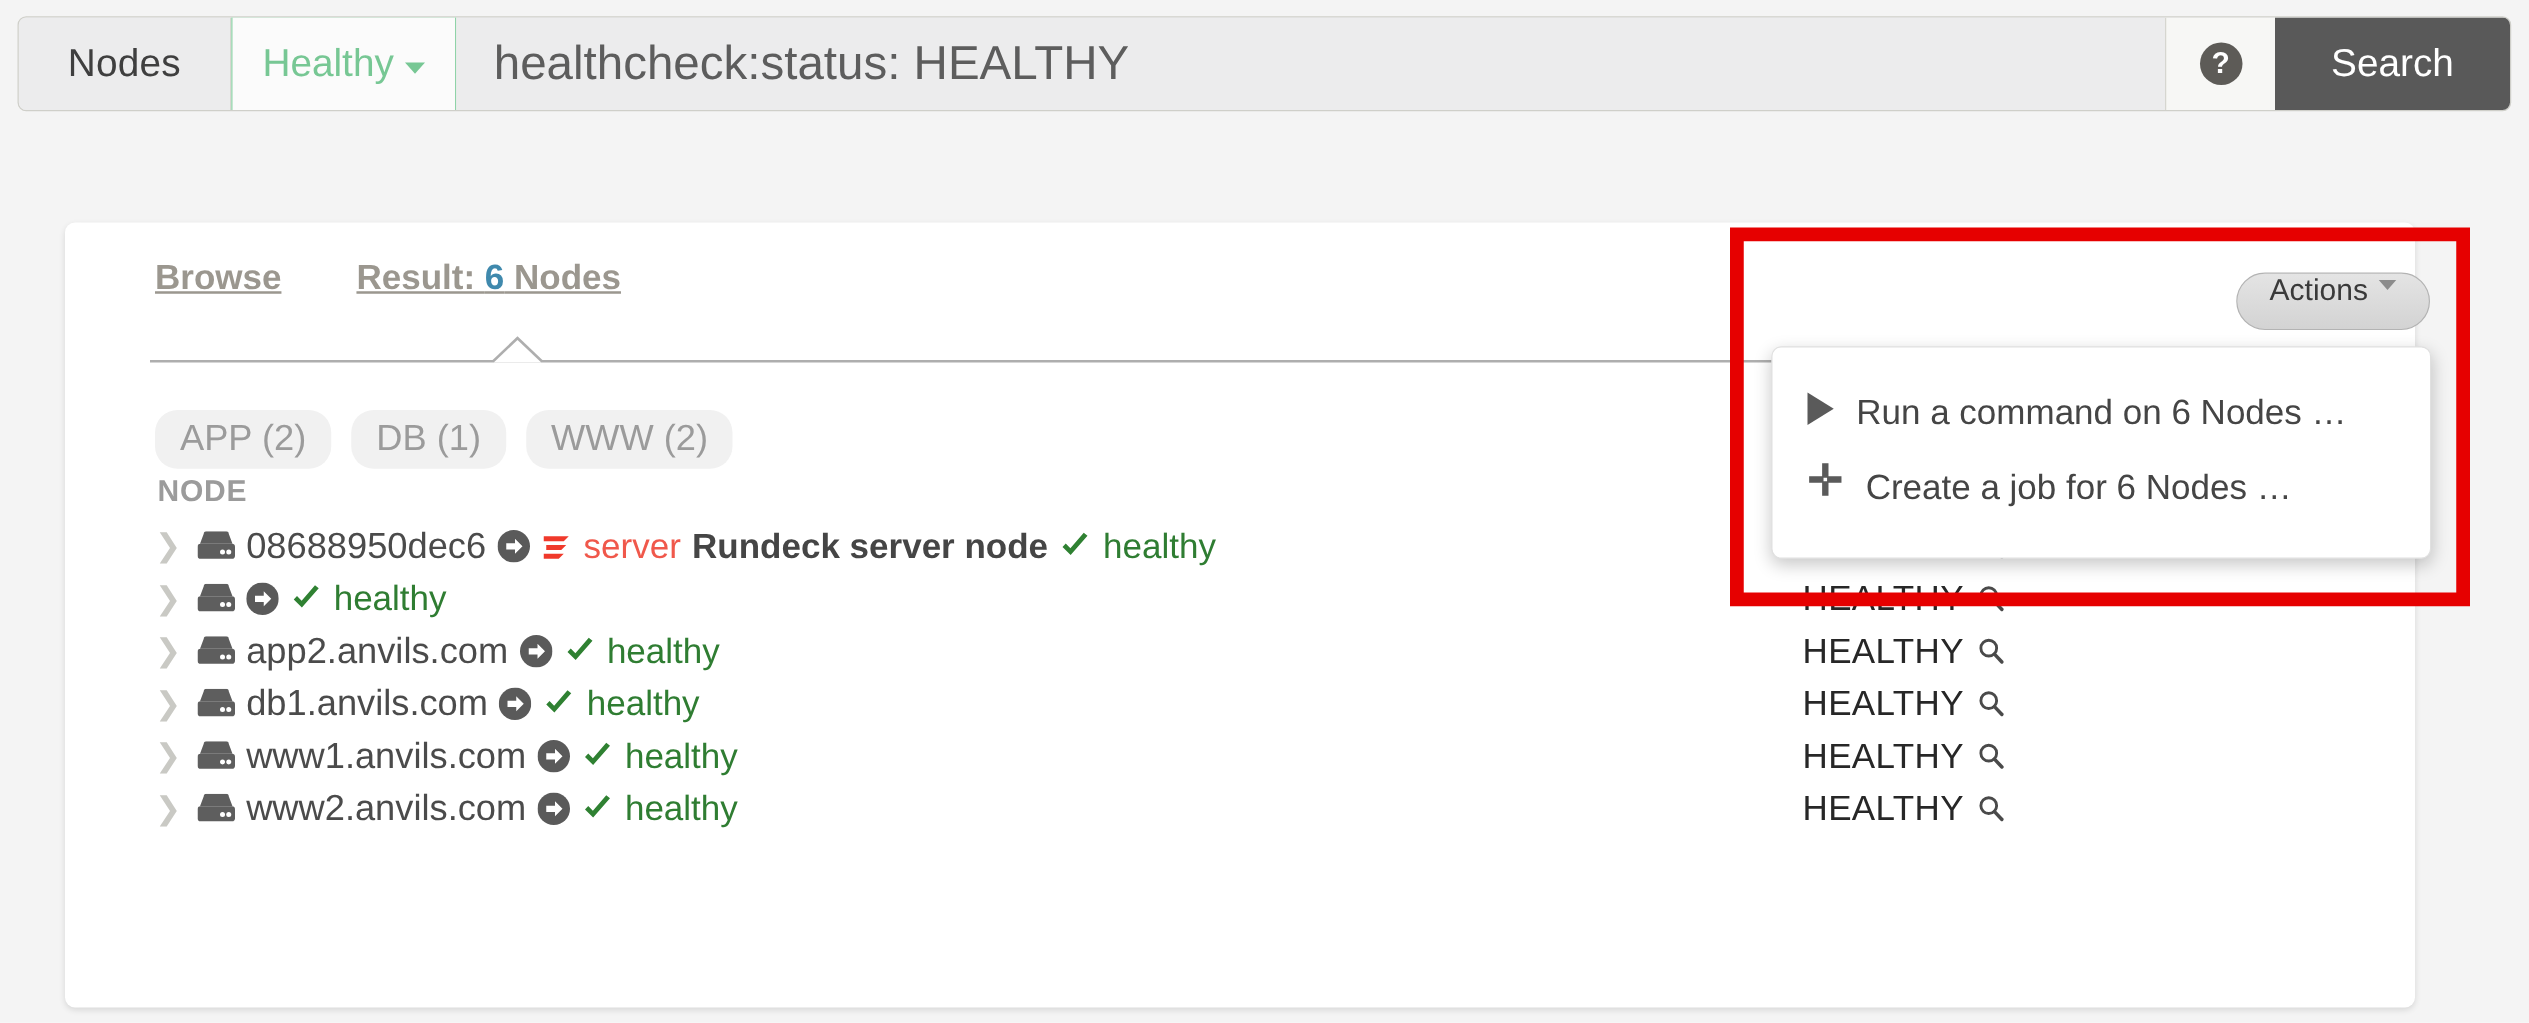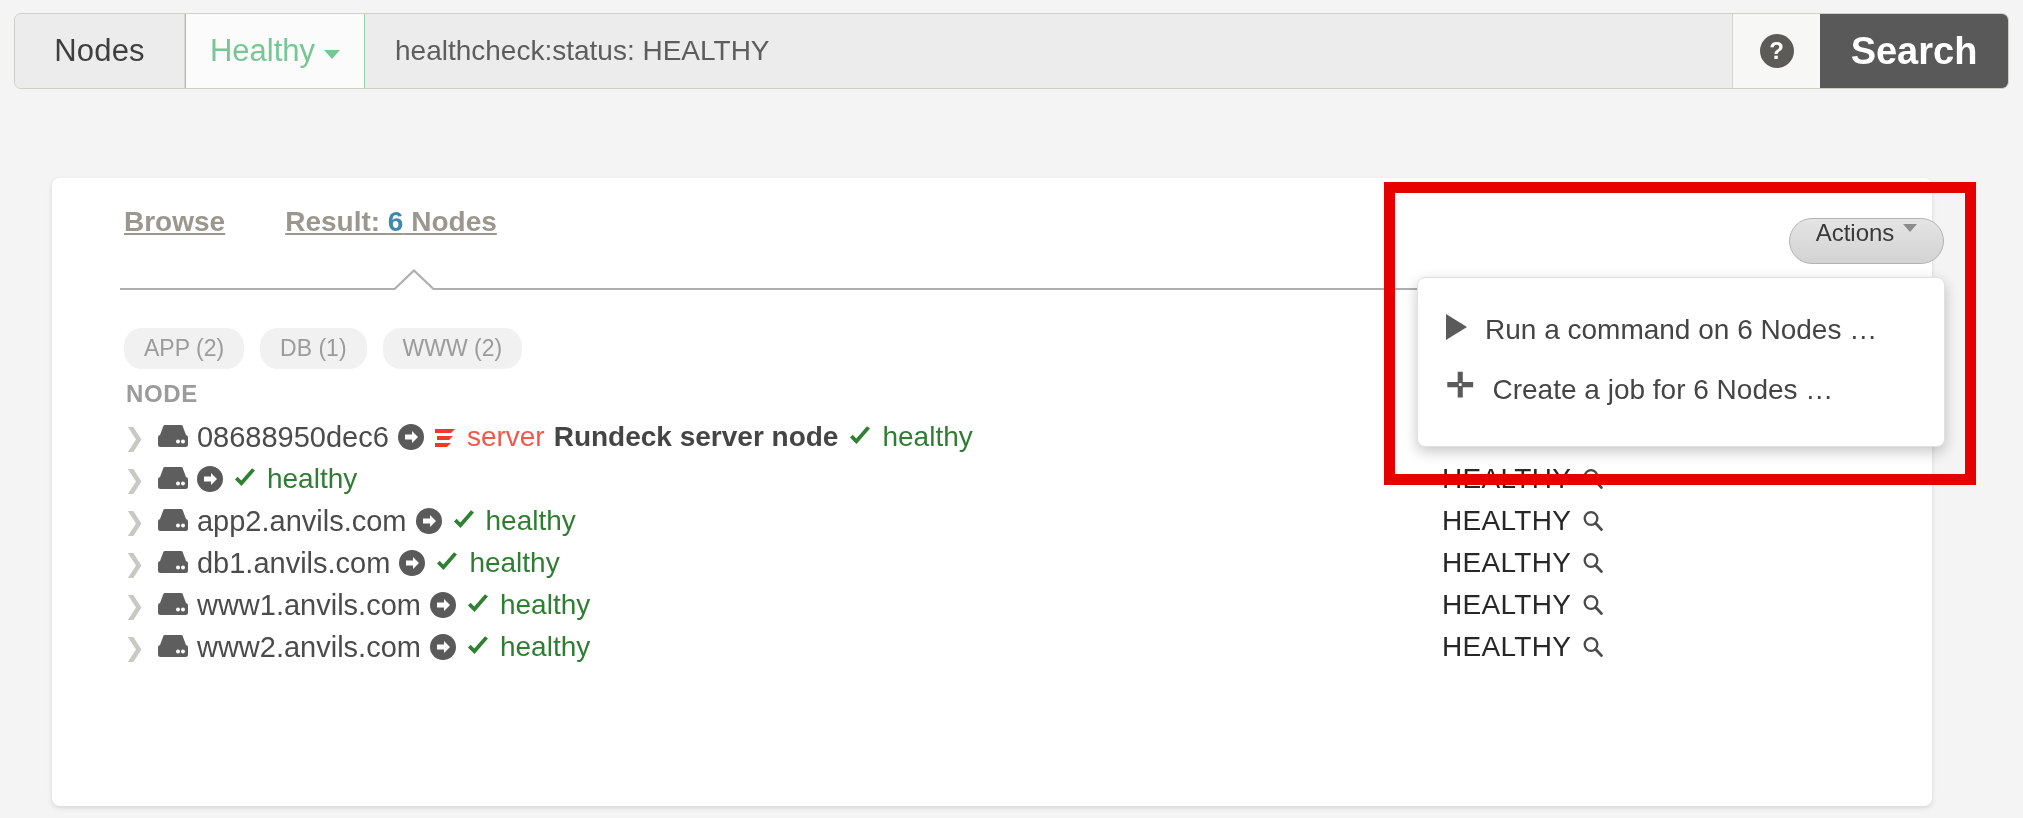--- a/index.html
+++ b/index.html
@@ -49,21 +49,21 @@
     width: 0; height: 0;
     border-left: 8px solid transparent;
     border-right: 8px solid transparent;
     border-top: 9px solid #77c794;
     margin-top: 6px;
   }
   #query-field {
     flex: 1;
     display: flex; align-items: center;
     padding-left: 30px;
-    font-size: 28px;
+    font-size: 38px;
     color: #5d5d5d;
     background: #ececed;
     border: none;
     outline: none;
     font-family: "Liberation Sans", sans-serif;
   }
   #help-cell {
     width: 88px;
     background: #f7f7f5;
     border-left: 1px solid #d6d6d0;
@@ -76,22 +76,22 @@
     color: #ffffff;
     font-size: 24px;
     font-weight: bold;
     display: flex; align-items: center; justify-content: center;
     line-height: 1;
   }
   #search-button {
     width: 188px;
     background: #595959;
     color: #ffffff;
-    font-size: 38px;
-    font-weight: bold;
+    font-size: 31px;
+    font-weight: normal;
     display: flex; align-items: center; justify-content: center;
     border: none;
     font-family: "Liberation Sans", sans-serif;
     cursor: pointer;
   }
 
   
   #card {
     position: absolute;
     left: 52px; top: 178px;
@@ -148,21 +148,21 @@
   #pills {
     position: absolute;
     left: 72px; top: 150px;
     display: flex;
     gap: 16px;
   }
   .pill {
     background: #f1f1f1;
     border-radius: 18px;
     padding: 7px 20px;
-    font-size: 23px;
+    font-size: 29px;
     color: #9b9b9b;
     cursor: pointer;
     white-space: nowrap;
   }
 
   
   #col-node-header {
     position: absolute;
     left: 74px; top: 202px;
     font-size: 24px;

